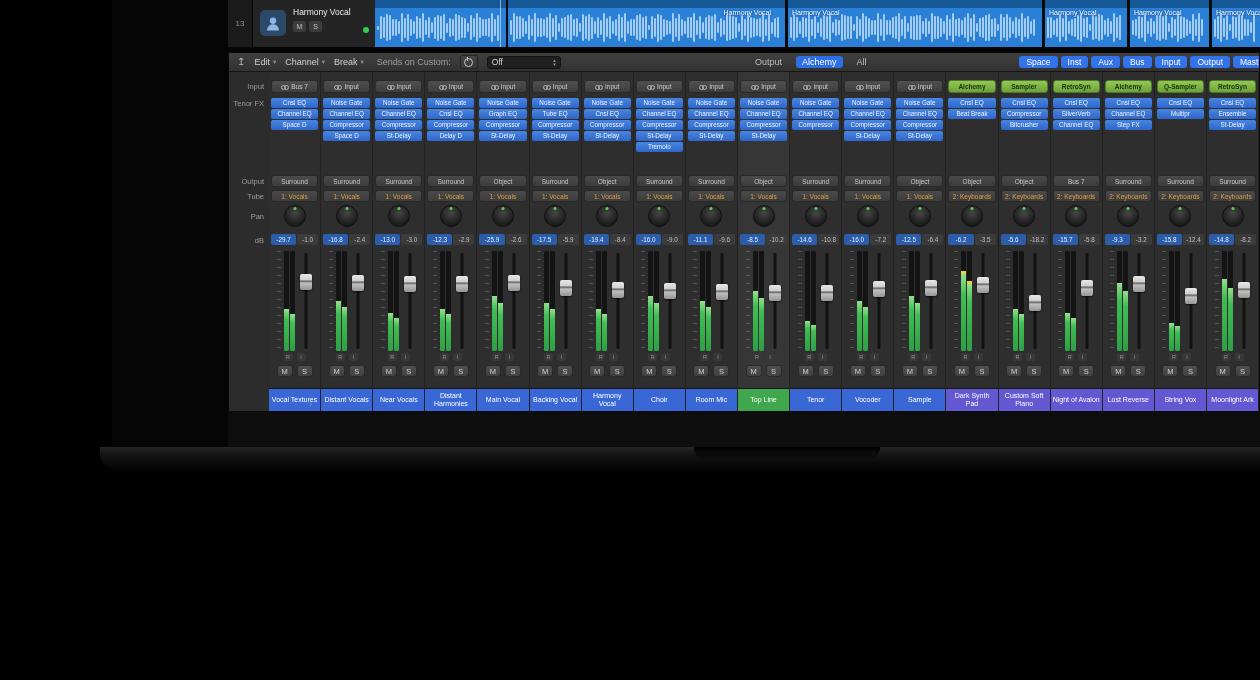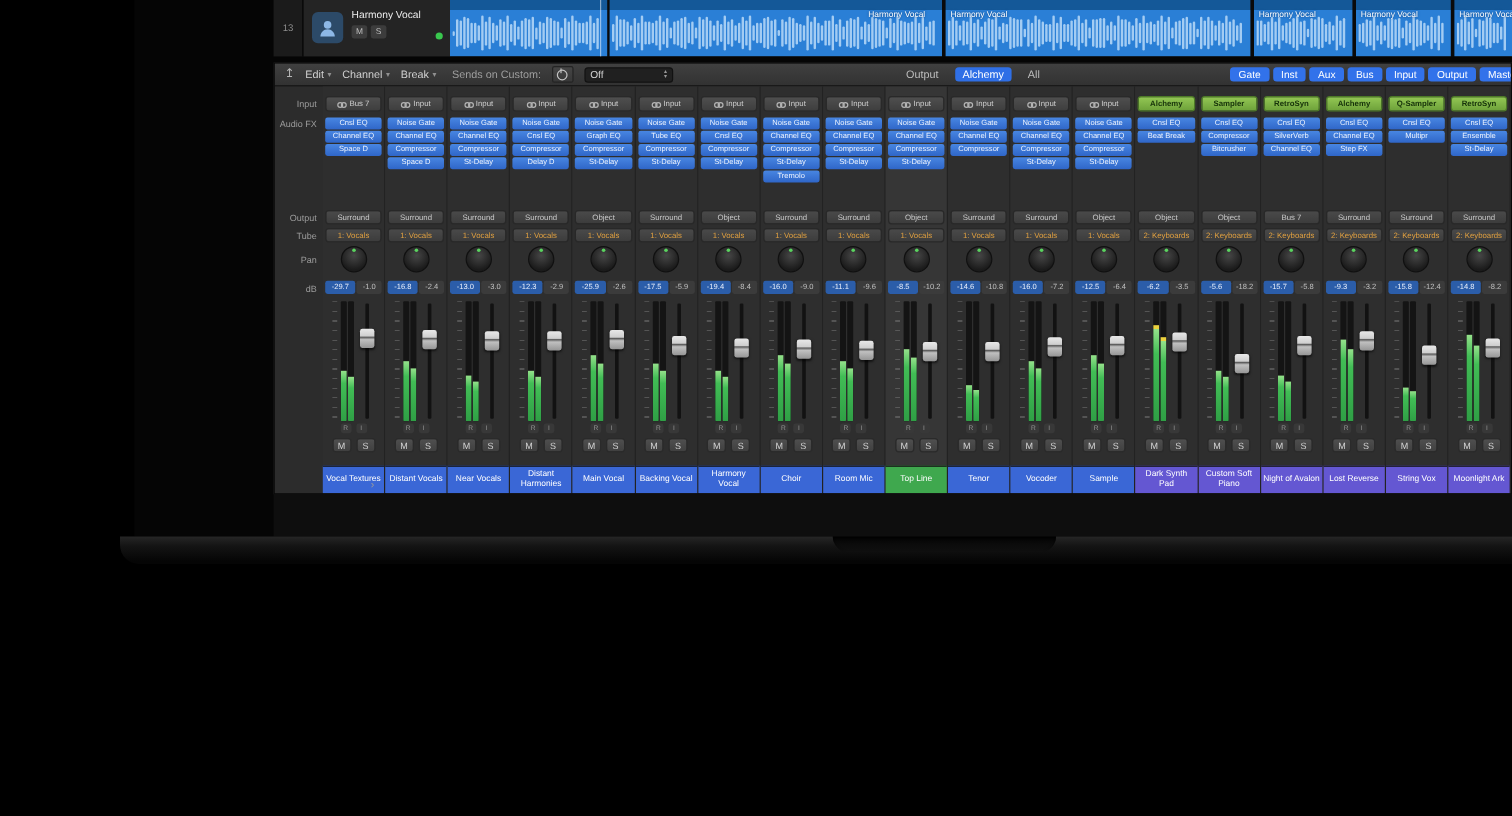--- a/index.html
+++ b/index.html
@@ -466,33 +466,33 @@
         <span>▴</span>
           <span>▾</span>
       </span>
     </span>
     <span class="modes">
         <span class="mode">Output</span>
         <span class="mode active">Alchemy</span>
         <span class="mode">All</span>
       </span>
     <span class="filters">
-        <span class="filter">Gate</span>
+        <span class="filter">Space</span>
         <span class="filter">Inst</span>
         <span class="filter">Aux</span>
         <span class="filter">Bus</span>
         <span class="filter">Input</span>
         <span class="filter">Output</span>
         <span class="filter">Master</span>
       </span>
   </div>
 
   <div class="labels">
     <span class="lb-input">Input</span>
-    <span class="lb-fx">Audio FX</span>
+    <span class="lb-fx">Tenor FX</span>
     <span class="lb-output">Output</span>
     <span class="lb-group">Tube</span>
     <span class="lb-pan">Pan</span>
     <span class="lb-db">dB</span>
   </div>
 
   <span class="strips-chev">›</span>
   <div class="strips">
   <div class="strip">
     <button class="in-btn">

